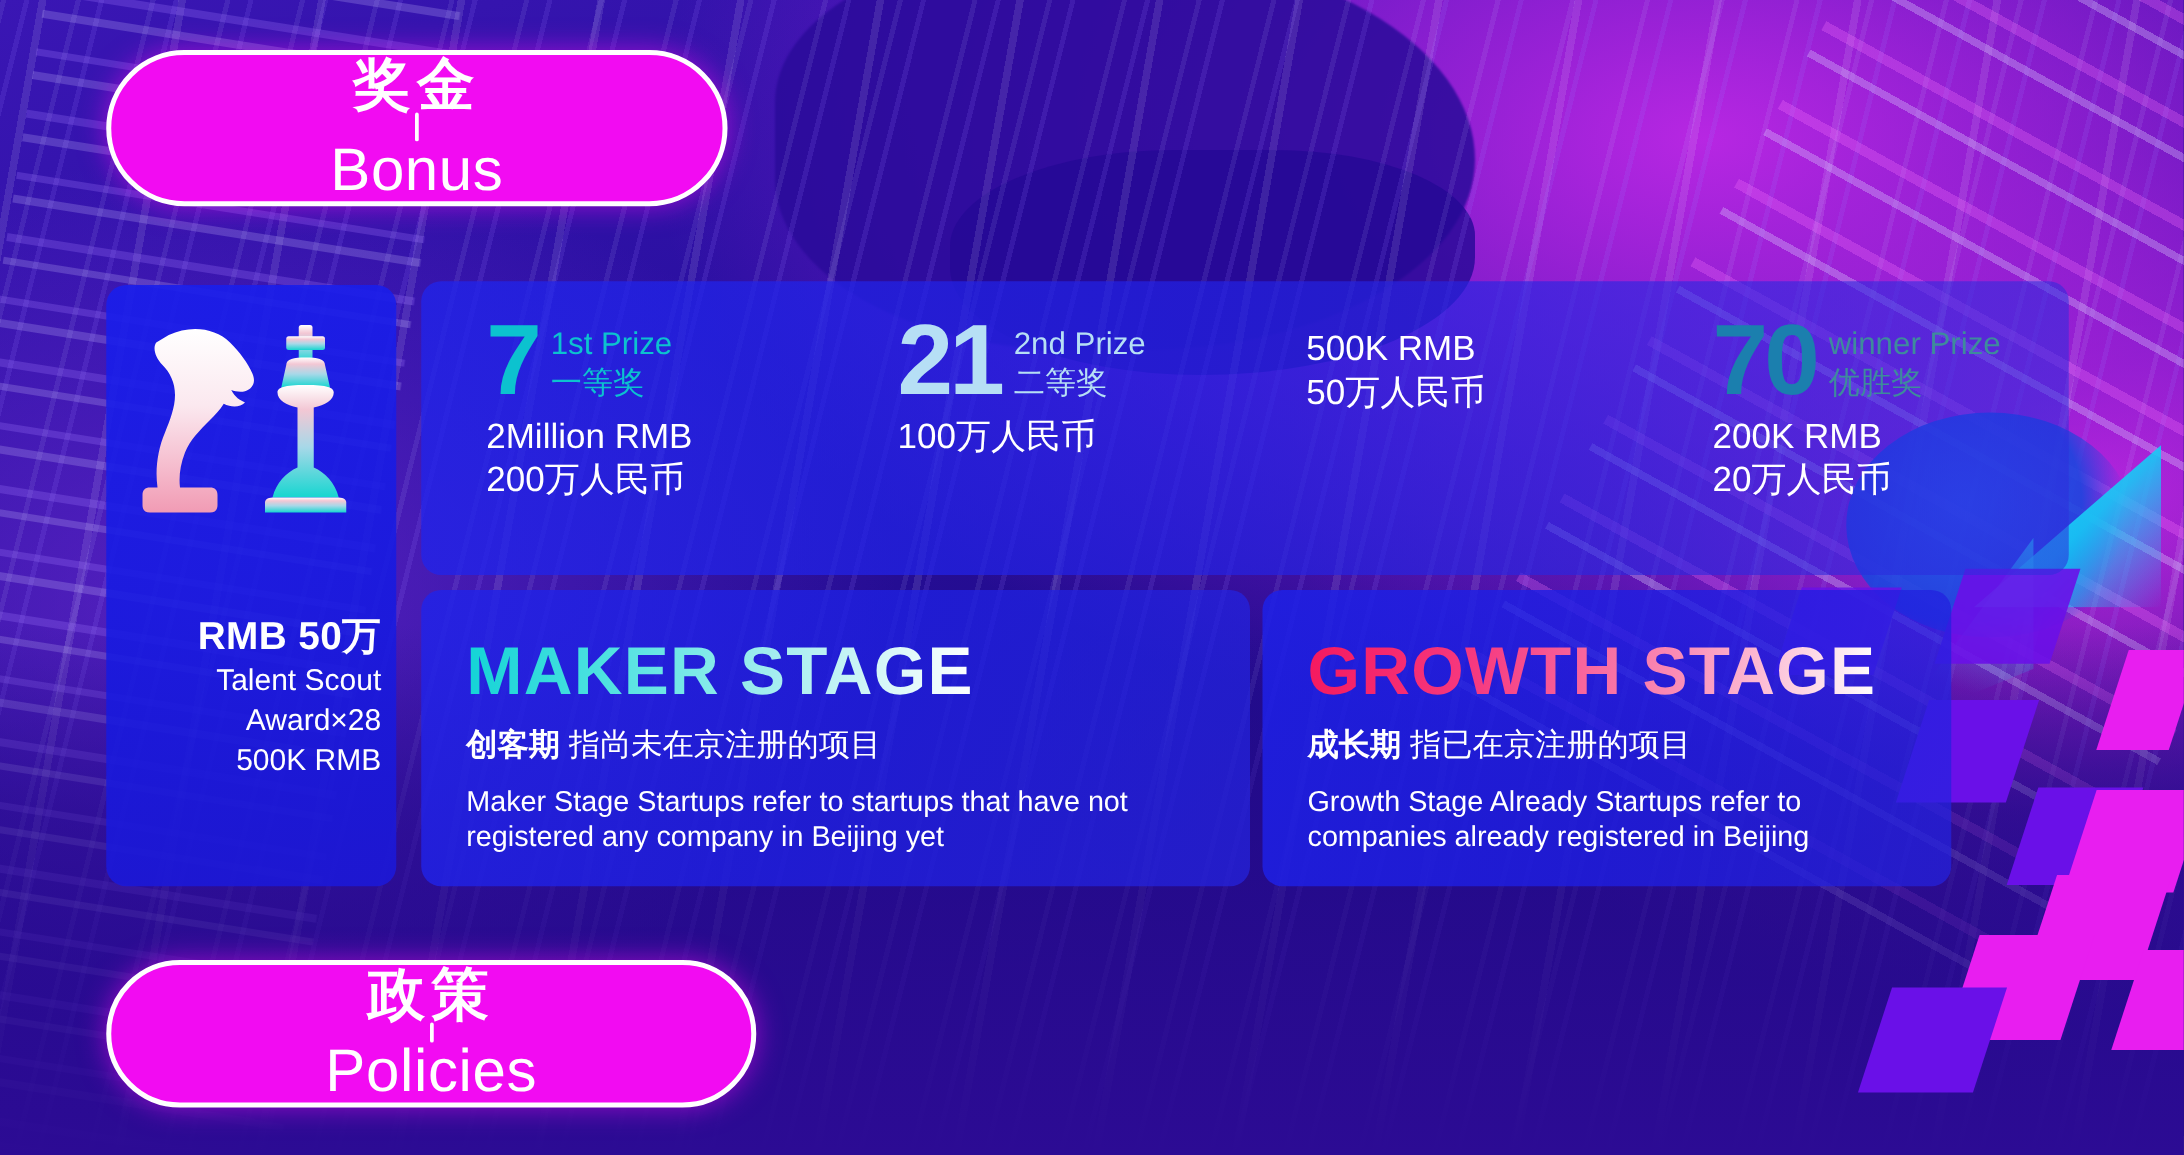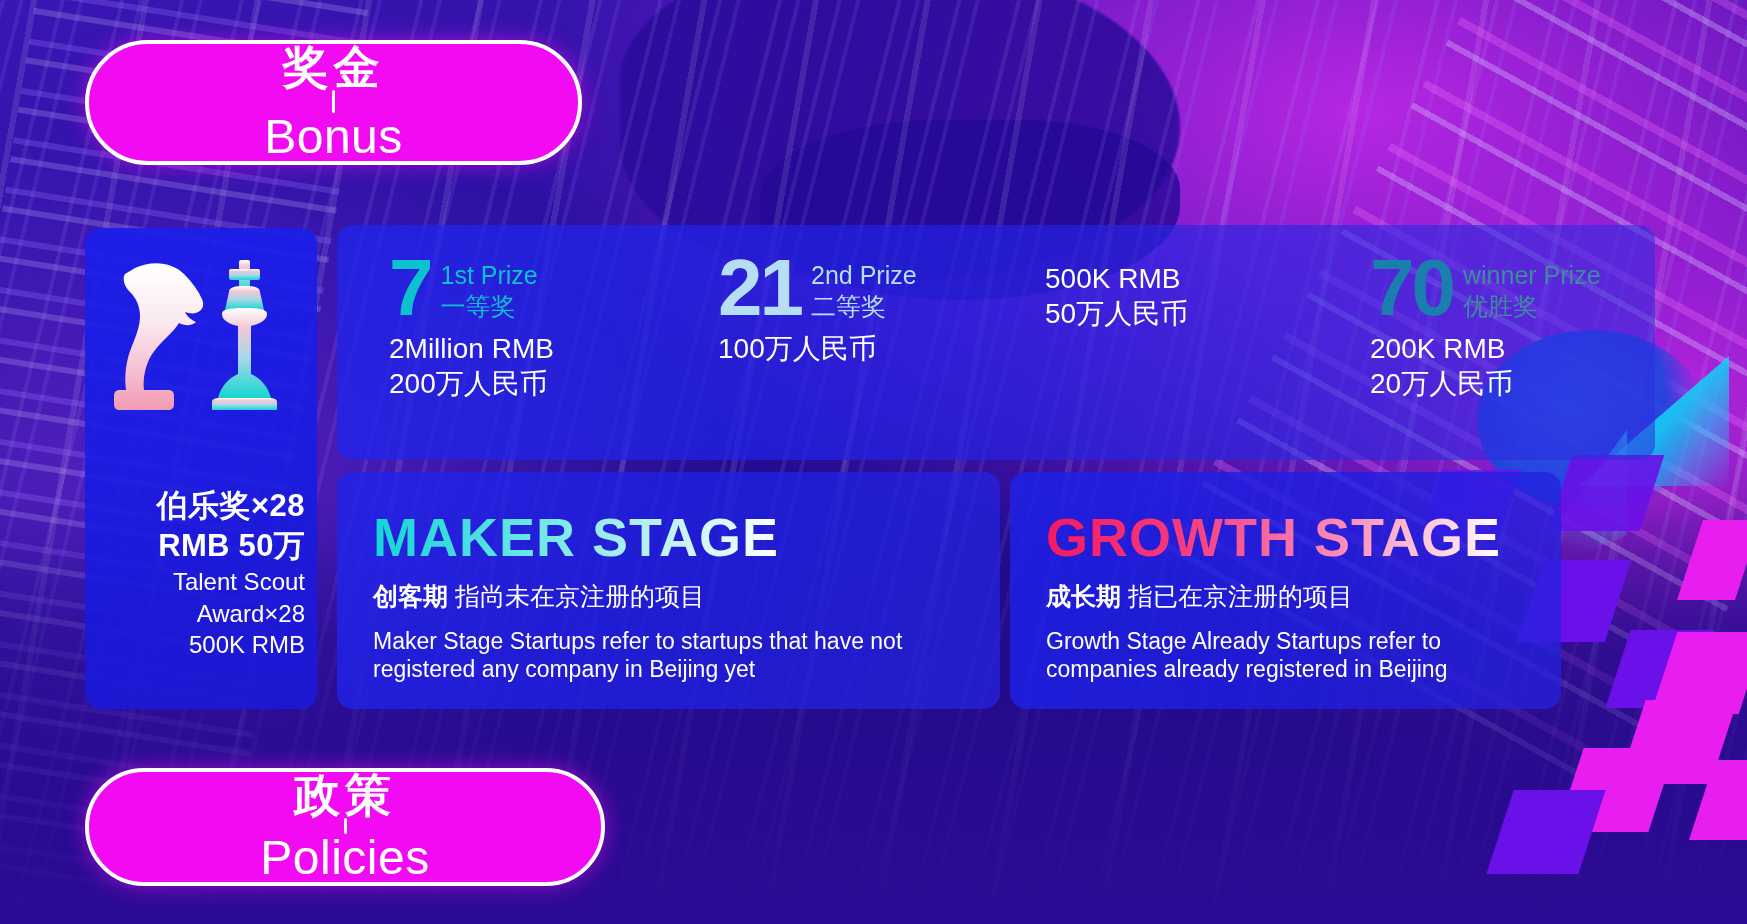--- a/index.html
+++ b/index.html
@@ -253,21 +253,20 @@
         <g fill="url(#gKing)">
           <rect x="131" y="4" width="11" height="30" rx="2"></rect>
           <rect x="121" y="13" width="31" height="11" rx="2"></rect>
           <path d="M121 36 C121 31 127 30 136.5 30 C146 30 152 31 152 36 L156 54 L117 54 Z"></path>
           <path d="M114 58 C114 54 119 52 136.5 52 C154 52 159 54 159 58 C159 64 152 68 143 70 L143 118 C152 122 160 130 163 142 L110 142 C113 130 121 122 130 118 L130 70 C121 68 114 64 114 58 Z"></path>
           <path d="M104 146 C104 143 107 142 112 142 L161 142 C166 142 169 143 169 146 L169 154 L104 154 Z"></path>
         </g>
       </svg>
     </div>
     <div class="scout-text">
-      <div class="scout-cn">伯乐奖×28</div>
       <div class="scout-rmb">RMB 50万</div>
       <div class="scout-en">Talent Scout</div>
       <div class="scout-en">Award×28</div>
       <div class="scout-en">500K RMB</div>
     </div>
   </div>
 
   <div id="prize-card">
 
     <div class="tier" id="tier-1">

